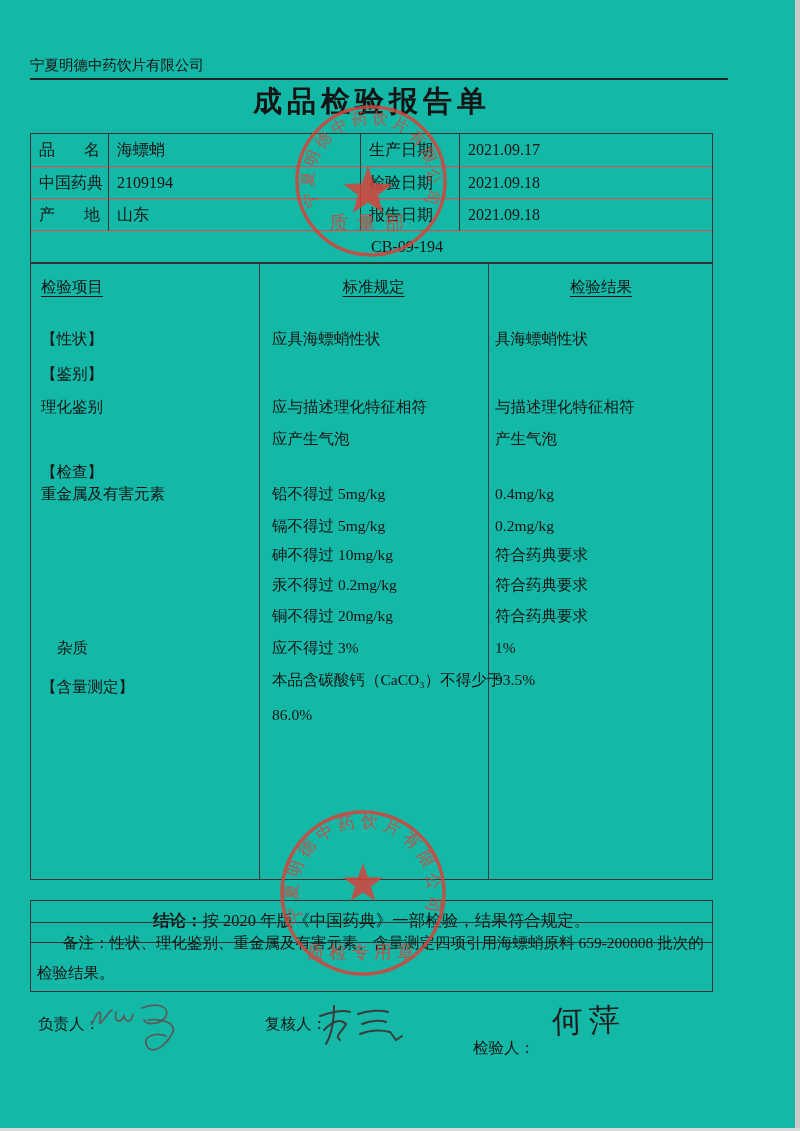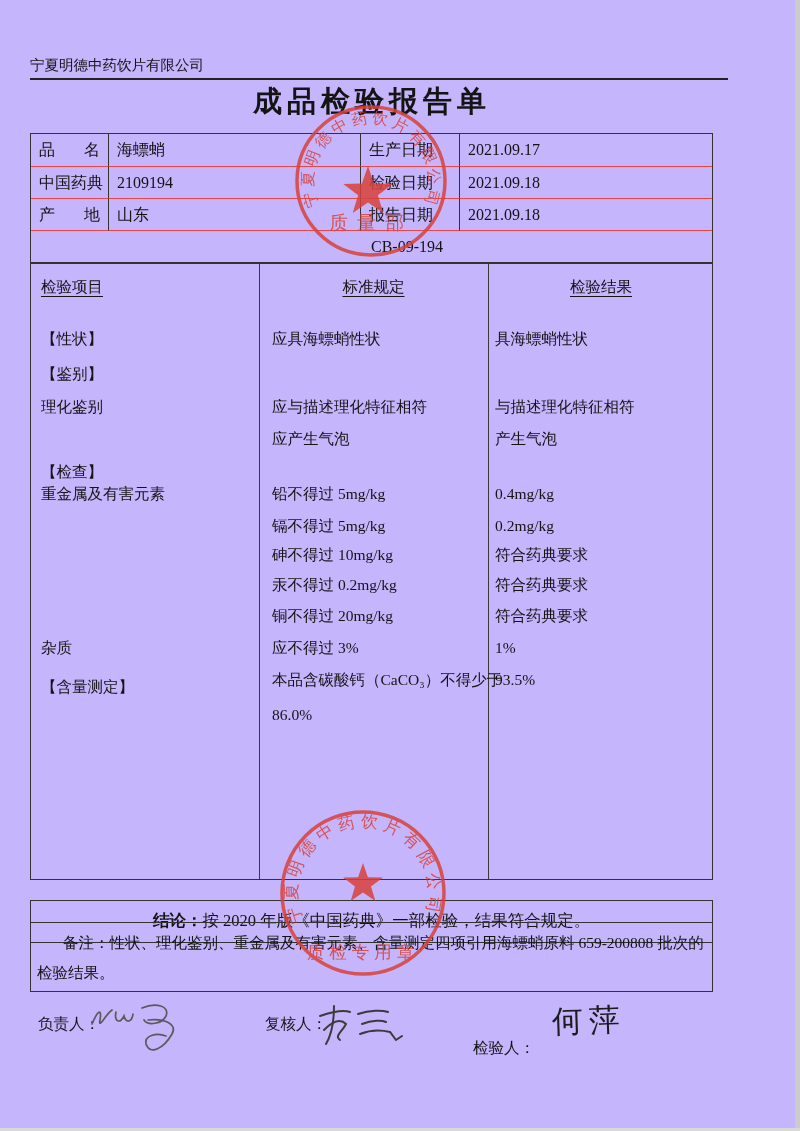--- a/index.html
+++ b/index.html
@@ -1,18 +1,18 @@
 <!DOCTYPE html>
 <html><head>
 <meta charset="utf-8">
 <style>
   html,body { margin:0; padding:0; background:#888; }
   .page {
     position:relative; width:800px; height:1131px; margin:0 auto;
-    background:#c4b5fd; overflow:hidden;
+    background:#14b8a6; overflow:hidden;
     font-family:"Liberation Serif","DejaVu Serif",serif;
     color:#141414;
   }
   .scan-right { position:absolute; right:0; top:0; width:5px; height:100%; background:#cbcbcb; }
   .scan-bottom { position:absolute; left:0; bottom:0; width:100%; height:3px; background:#d9d9d9; }
 
   
   .hdr-left  { position:absolute; left:30px;  top:56px; font-size:14.5px; }
   .hdr-right { position:absolute; right:72px; top:56px; font-size:14.5px; letter-spacing:.5px; }
   .hdr-rule  { position:absolute; left:30px; top:78px; width:698px; height:2px; background:#222; }
@@ -114,21 +114,21 @@
 
     <div class="th th1">检验项目</div>
     <div class="th th2">标准规定</div>
     <div class="th th3">检验结果</div>
 
     <div class="cellline c1" style="top:64px;">【性状】</div>
     <div class="cellline c1" style="top:99px;">【鉴别】</div>
     <div class="cellline c1" style="top:132px;">理化鉴别</div>
     <div class="cellline c1" style="top:197px;">【检查】</div>
     <div class="cellline c1" style="top:219px;">重金属及有害元素</div>
-    <div class="cellline c1" style="top:373px;">杂质</div>
+    <div class="cellline c1" style="top:373px;margin-left:16px;">杂质</div>
     <div class="cellline c1" style="top:412px;">【含量测定】</div>
 
     <div class="cellline c2" style="top:64px;">应具海螵蛸性状</div>
     <div class="cellline c2" style="top:132px;">应与描述理化特征相符</div>
     <div class="cellline c2" style="top:164px;">应产生气泡</div>
     <div class="cellline c2" style="top:219px;">铅不得过 5mg/kg</div>
     <div class="cellline c2" style="top:251px;">镉不得过 5mg/kg</div>
     <div class="cellline c2" style="top:280px;">砷不得过 10mg/kg</div>
     <div class="cellline c2" style="top:310px;">汞不得过 0.2mg/kg</div>
     <div class="cellline c2" style="top:341px;">铜不得过 20mg/kg</div>

